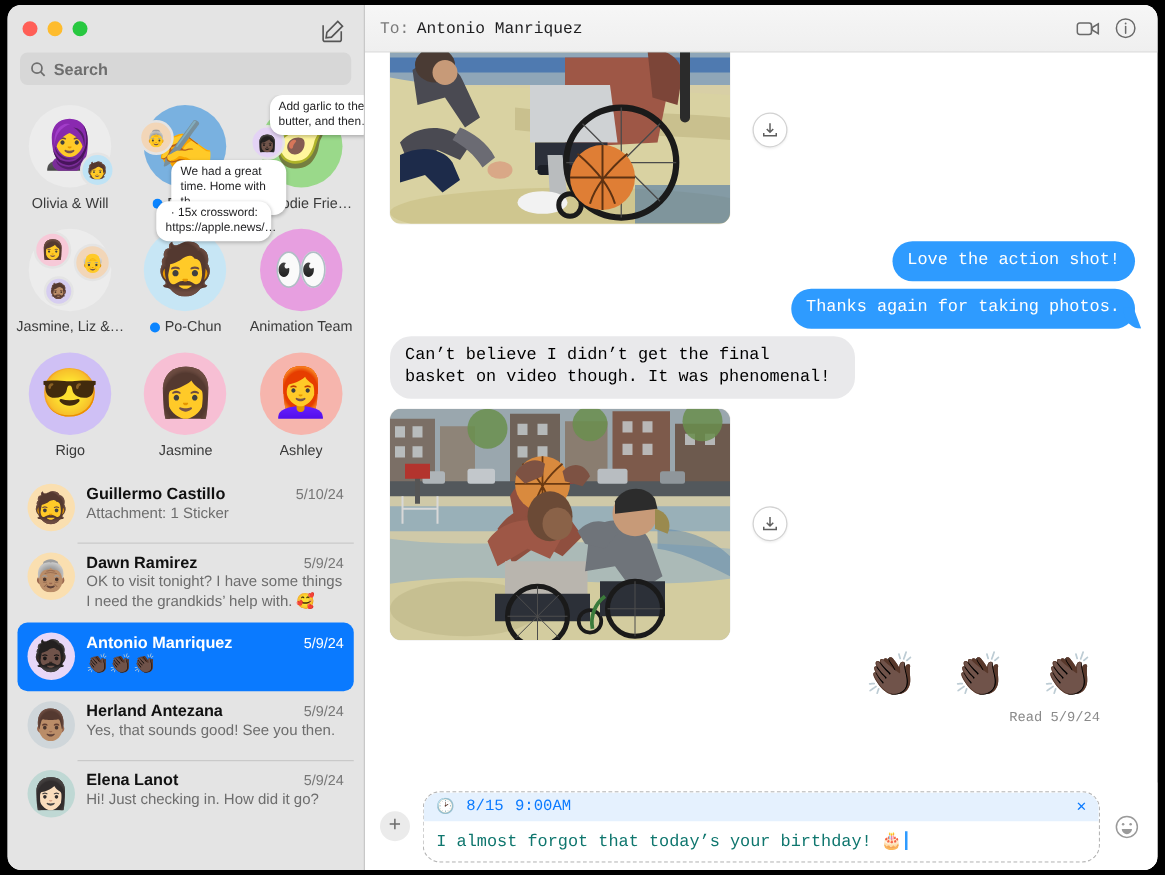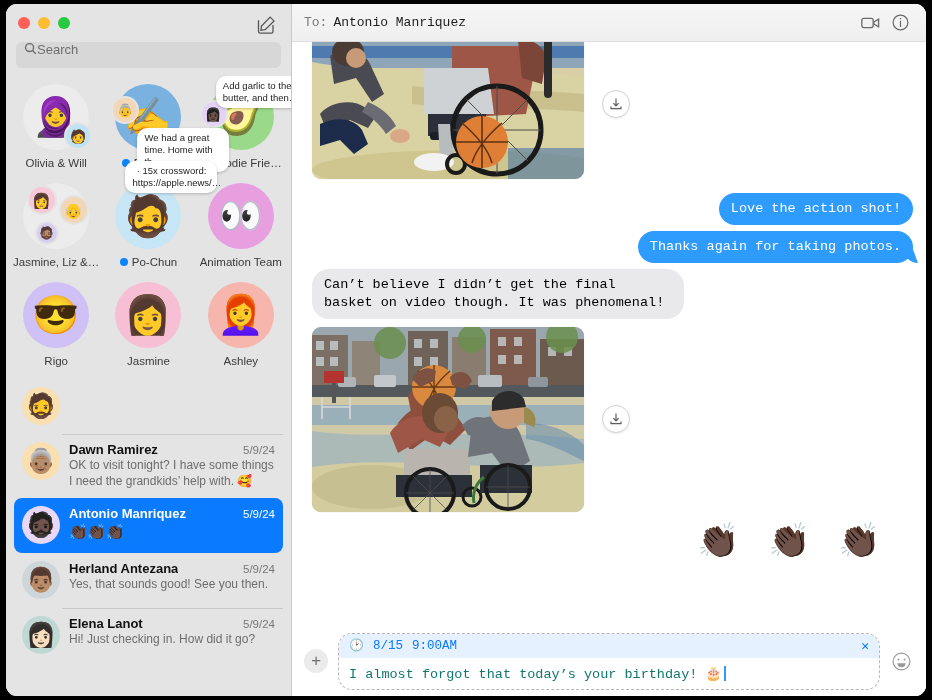--- a/index.html
+++ b/index.html
@@ -28,21 +28,21 @@
   .tl.red{background:#ff5f57;} .tl.yellow{background:#febc2e;} .tl.green{background:#28c840;}
   .compose-btn {
     position:absolute; right:14px; top:10px; width:22px; height:22px;
     cursor:pointer;
   }
   .compose-btn svg { display:block; }
 
   .search-wrap { padding:0 10px 8px 10px; flex:0 0 auto; }
   .search-field {
     height:26px; background:#d7d7d7; border-radius:6px;
-    display:flex; padding:0 8px; 
+    display:flex; align-items:center; padding:0 8px; gap:6px;font-weight:bold;
   }
   .search-field .ph { color:#6e6e6e; font-size:13px; }
 
   .sidebar-scroll { flex:1 1 auto; overflow:hidden; position:relative; }
 
   
   .pinned {
     display:grid; grid-template-columns:repeat(3,1fr);
     row-gap:14px; padding:8px 4px 10px 4px;
   }
@@ -103,21 +103,21 @@
     height:38px; flex:0 0 auto; display:flex; align-items:center;
     padding:0 14px 0 12px; gap:6px;
     background:linear-gradient(#f6f6f6,#efefef);
     border-bottom:0.5px solid #dcdcdc;
   }
   .to-lbl { font-size:13px; color:#7a7a7a; }
   .to-name { font-size:13px; color:#1d1d1f; }
   .hdr-spacer { flex:1 1 auto; }
   .hdr-icon { width:24px; height:24px; display:flex; align-items:center; justify-content:center; cursor:pointer; }
 
-  .thread { flex:1 1 auto; position:relative; overflow:hidden; padding:0 13px 4px 20px; }
+  .thread { flex:1 1 auto; position:relative; overflow:hidden; padding:0 18px 4px 20px; }
 
   .row { display:flex; align-items:center; margin-bottom:6px; }
   .row.out { justify-content:flex-end; }
 
   .photo {
     border-radius:9px; overflow:hidden; position:relative;
     box-shadow:0 0 0 0.5px rgba(0,0,0,.06);
   }
   .dl-btn {
     width:28px; height:28px; border-radius:50%; background:#fff;
@@ -301,20 +301,27 @@
           <div class="pin-label">
             <span>Ashley</span>
           </div>
         </div>
       </div>
 
       <div class="convs">
 
         <div class="conv">
           <div class="conv-av" style="background:#fadfb0">🧔</div>
+          <div class="conv-body">
+            <div class="conv-top">
+              <div class="conv-name">Guillermo Castillo</div>
+              <div class="conv-date">5/10/24</div>
+            </div>
+            <div class="conv-prev">Attachment: 1 Sticker</div>
+          </div>
         </div>
 
         <div class="conv">
           <div class="conv-av" style="background:#fadfb0">👵🏽</div>
           <div class="conv-body">
             <div class="conv-top">
               <div class="conv-name">Dawn Ramirez</div>
               <div class="conv-date">5/9/24</div>
             </div>
             <div class="conv-prev">OK to visit tonight? I have some things I need the grandkids’ help with. 🥰</div>
@@ -526,20 +533,21 @@
         </div>
         <div class="dl-btn">
           <svg width="14" height="14" viewBox="0 0 14 14" fill="none" stroke="#5e5e5e" stroke-width="1.2">
             <path d="M7 1.5v7M4.4 6.2 7 8.8l2.6-2.6"></path>
             <path d="M2 9.4v2.2h10V9.4"></path>
           </svg>
         </div>
       </div>
 
       <div class="claps">👏🏿 👏🏿 👏🏿</div>
+      <div class="read">Read 5/9/24</div>
     </div>
 
     <div class="composer">
       <div class="plus-btn">+</div>
       <div class="input-box">
         <div class="sched">
           <span class="clock">🕑</span>
           <span>8/15</span>
           <span>9:00AM</span>
           <span class="x">✕</span>

